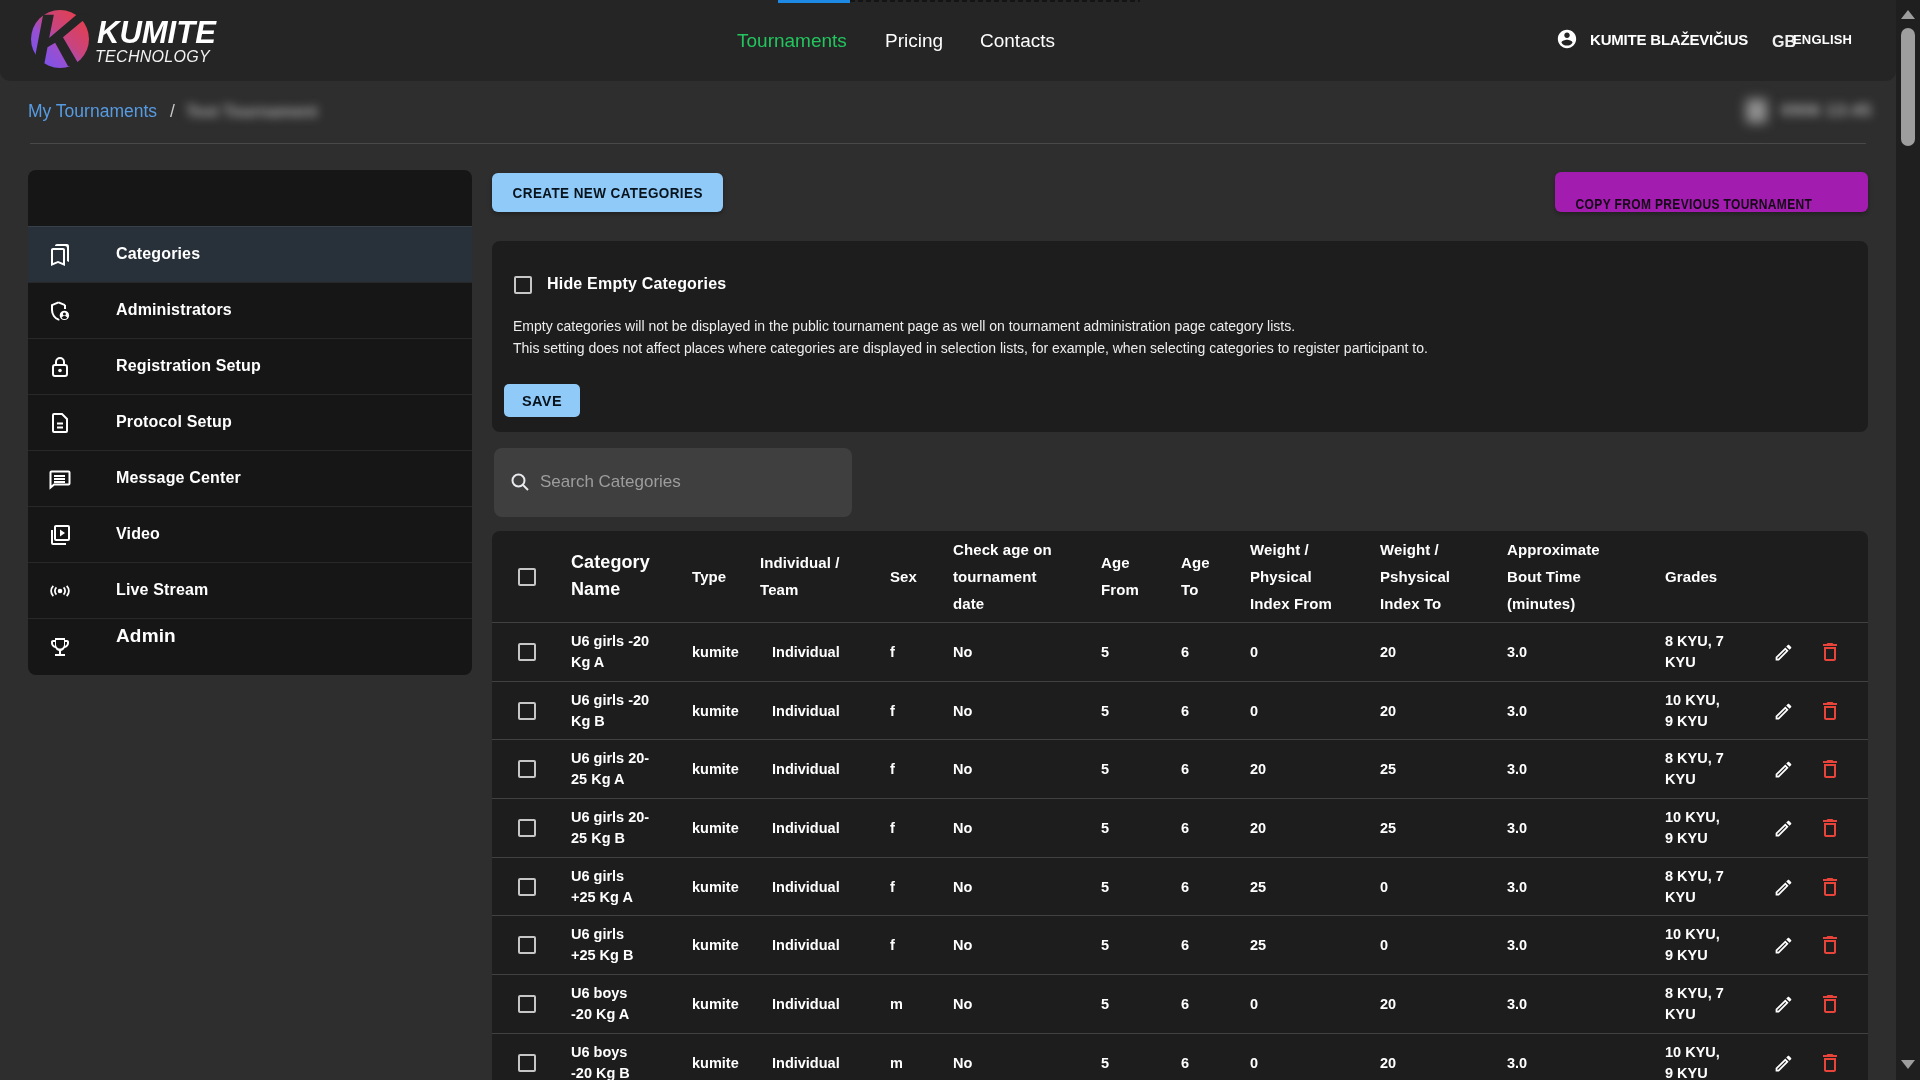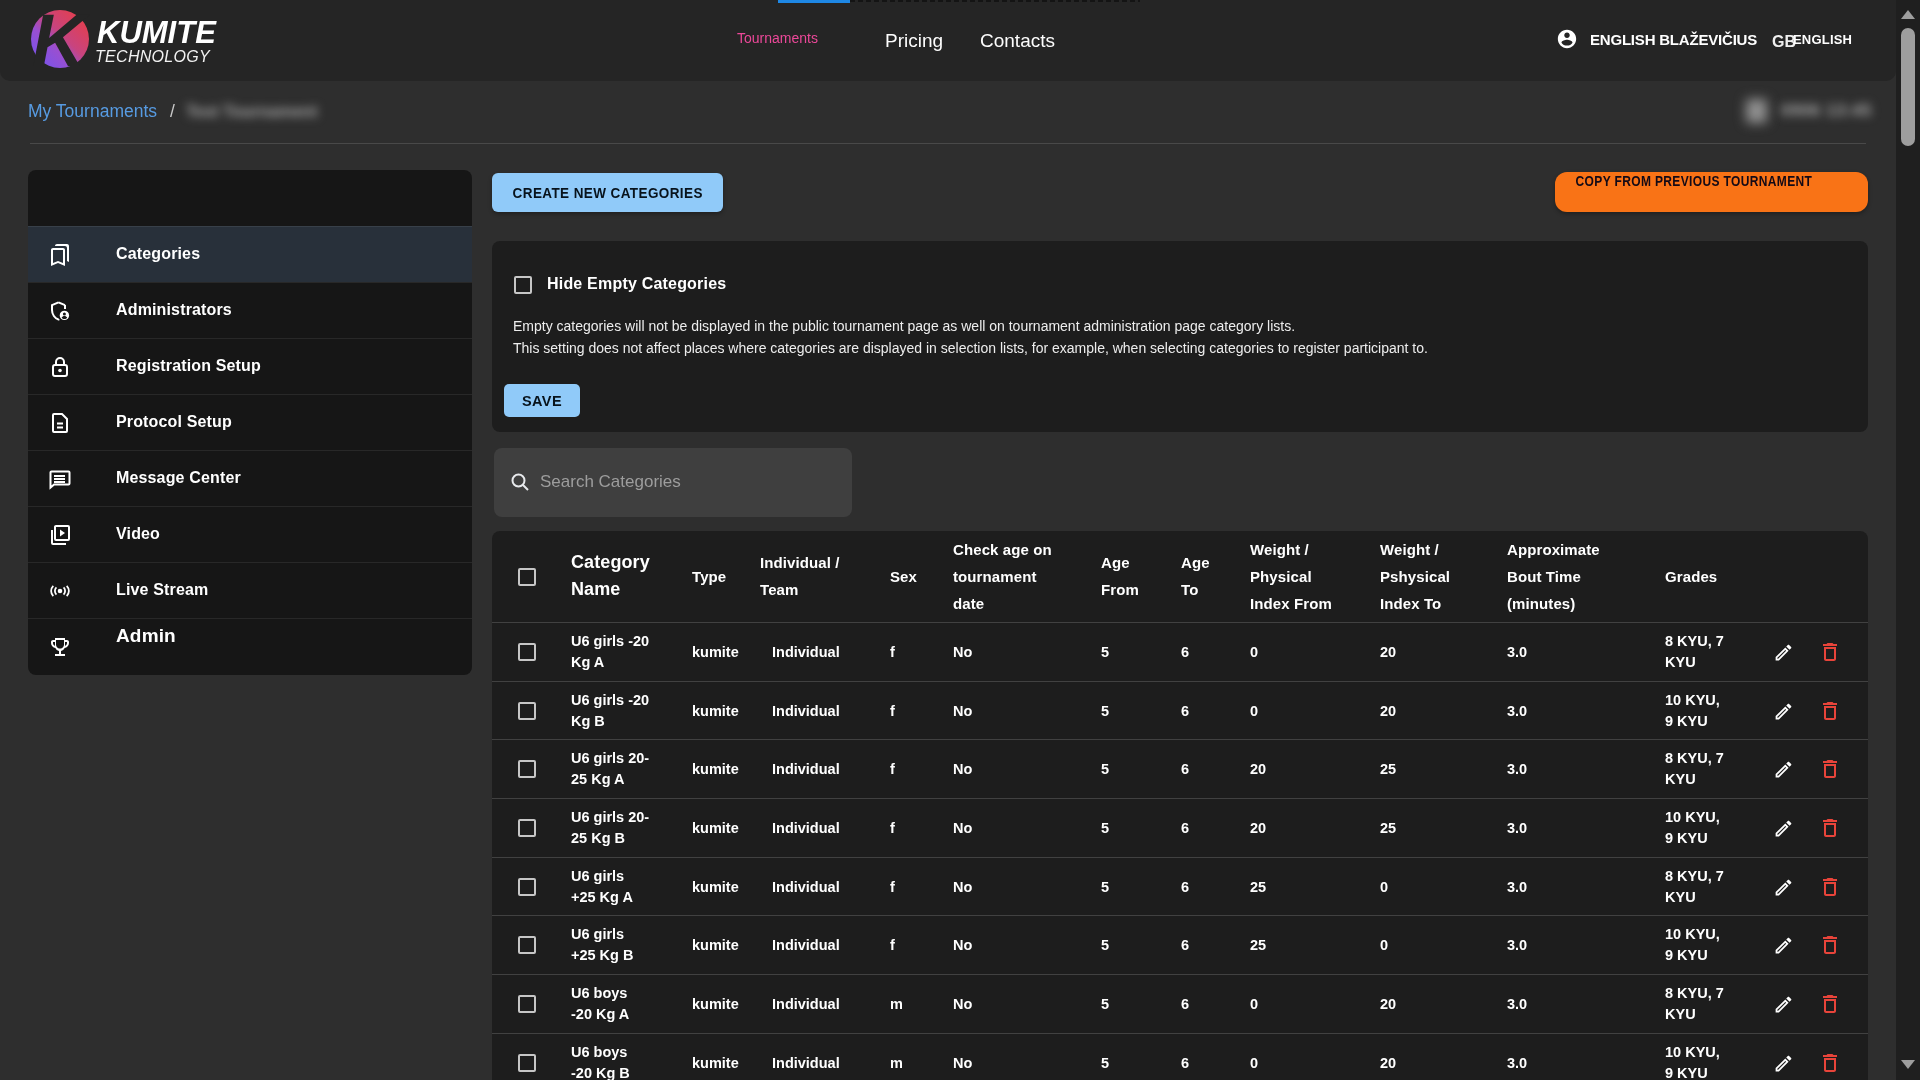--- a/index.html
+++ b/index.html
@@ -21,27 +21,27 @@
       </linearGradient>
 <clipPath id="cc">
         <circle cx="30" cy="30" r="29"></circle>
       </clipPath>
     </defs>
 <circle cx="30" cy="30" r="29" fill="url(#lg)"></circle>
 <text x="2" y="57" font-family="Liberation Sans" font-weight="bold" font-style="italic" font-size="74" fill="#252525">K</text>
 </svg>
 <div class="abs" style="left:97px;top:15px;font-size:31px;font-weight:bold;font-style:italic;color:#fff">KUMITE</div>
 <div class="abs" style="left:95px;top:48px;font-size:16px;font-style:italic;letter-spacing:0.3px;color:#f2f2f2">TECHNOLOGY</div>
-<div class="abs" style="left:737px;top:30px;font-size:14px;color:#ec4899">Tournaments</div>
+<div class="abs" style="left:737px;top:30px;font-size:19px;color:#22c55e">Tournaments</div>
 <div class="abs" style="left:885px;top:30px;font-size:19px;color:#fdfdfd">Pricing</div>
 <div class="abs" style="left:980px;top:30px;font-size:19px;color:#fdfdfd">Contacts</div>
 <svg class="abs" style="left:1556px;top:28px" width="22" height="22" viewBox="0 0 24 24">
 <path fill="#fff" d="M12 2C6.48 2 2 6.48 2 12s4.48 10 10 10 10-4.48 10-10S17.52 2 12 2zm0 3c1.66 0 3 1.34 3 3s-1.34 3-3 3-3-1.34-3-3 1.34-3 3-3zm0 14.2c-2.5 0-4.71-1.28-6-3.22.03-1.99 4-3.08 6-3.08 1.99 0 5.97 1.09 6 3.08-1.29 1.94-3.5 3.22-6 3.22z"></path>
 </svg>
-<div class="abs" style="left:1590px;top:31px;font-size:15px;font-weight:bold;letter-spacing:-0.2px">ENGLISH BLAŽEVIČIUS</div>
+<div class="abs" style="left:1590px;top:31px;font-size:15px;font-weight:bold;letter-spacing:-0.2px">KUMITE BLAŽEVIČIUS</div>
 <div class="abs" style="left:1772px;top:33px;font-size:16px;font-weight:bold;color:#efefef">GB</div>
 <div class="abs" style="left:1793px;top:31.5px;font-size:13px;font-weight:bold;letter-spacing:0.2px">ENGLISH</div>
 <div class="abs" style="left:28px;top:101px;font-size:17.5px;color:#579be2">My Tournaments</div>
 <div class="abs" style="left:170px;top:101px;font-size:17.5px;color:#c9c9c9">/</div>
 <div class="abs" style="left:186px;top:102px;font-size:16.5px;font-weight:bold;color:#a8a8a8;filter:blur(5px)">Test Tournament</div>
 <div class="abs" style="left:1746px;top:99px;width:21px;height:24px;background:#909090;border-radius:3px;filter:blur(6px)"></div>
 <div class="abs" style="left:1781px;top:101px;font-size:17px;font-weight:bold;letter-spacing:0.5px;color:#a8a8a8;filter:blur(5px)">0906 13:45</div>
 <div class="abs" style="left:30px;top:143px;width:1836px;height:1px;background:rgba(255,255,255,0.13)"></div>
 <div class="abs" style="left:28px;top:170px;width:444px;height:505px;background:#161616;border-radius:8px;overflow:hidden">
 <div class="abs" style="left:0;top:56px;width:444px;height:56px;background:#28303a;border-top:1px solid rgba(255,255,255,0.08);">
@@ -102,21 +102,21 @@
 <div class="abs" style="left:0;top:448px;width:444px;height:56px;border-top:1px solid rgba(255,255,255,0.08);">
 <svg class="abs" style="left:20px;top:16px" width="24" height="24" viewBox="0 0 24 24">
         <path fill="#fff" d="M19 5h-2V3H7v2H5c-1.1 0-2 .9-2 2v1c0 2.55 1.92 4.63 4.39 4.94.63 1.5 1.98 2.63 3.61 2.96V19H7v2h10v-2h-4v-3.1c1.63-.33 2.98-1.46 3.61-2.96C19.08 12.63 21 10.55 21 8V7c0-1.1-.9-2-2-2zM5 8V7h2v3.82C5.84 10.4 5 9.3 5 8zm10 4.26c-.72.8-1.76 1.3-2.92 1.32h-.16c-1.16-.02-2.2-.52-2.92-1.32C8.36 11.47 8 10.47 8 9.41V5h8v4.41c0 1.06-.36 2.06-1 2.85zM19 8c0 1.3-.84 2.4-2 2.82V7h2v1z"></path>
       </svg>
 <div class="abs" style="left:88px;top:6px;font-size:19px;font-weight:bold;letter-spacing:0.15px">Admin</div>
 </div>
 </div>
 <div class="abs" style="left:492px;top:173px;width:231px;height:39px;background:#90caf9;border-radius:6px;color:#08131c;font-size:15px;font-weight:bold;letter-spacing:0.45px;display:flex;align-items:center;justify-content:center;box-shadow:0 2px 4px rgba(0,0,0,0.3)">
     <span style="display:inline-block;transform:scaleX(0.9)">CREATE NEW CATEGORIES</span>
   </div>
-<div class="abs" style="left:1555px;top:172px;width:313px;height:40px;background:#f97316;border-radius:12px;color:#140a16;font-size:15px;font-weight:bold;letter-spacing:0.45px;display:flex;align-items:flex-start;justify-content:center;box-shadow:0 2px 4px rgba(0,0,0,0.3);padding-right:36px;white-space:nowrap">
+<div class="abs" style="left:1555px;top:172px;width:313px;height:40px;background:#a21caf;border-radius:6px;color:#140a16;font-size:15px;font-weight:bold;letter-spacing:0.45px;display:flex;align-items:flex-end;justify-content:center;box-shadow:0 2px 4px rgba(0,0,0,0.3);padding-right:36px;white-space:nowrap">
     <span style="display:inline-block;transform:scaleX(0.8)">COPY FROM PREVIOUS TOURNAMENT</span>
   </div>
 <div class="abs" style="left:492px;top:241px;width:1376px;height:191px;background:#1d1d1d;border-radius:8px">
 <div class="abs" style="left:22px;top:35px;width:18px;height:18px;border:2px solid rgba(255,255,255,0.75);border-radius:2px"></div>
 <div class="abs" style="left:55px;top:34px;font-size:16px;font-weight:bold;letter-spacing:0.2px">Hide Empty Categories</div>
 <div class="abs" style="left:21px;top:74px;font-size:14px;color:rgba(255,255,255,0.92);line-height:22px">Empty categories will not be displayed in the public tournament page as well on tournament administration page category lists.<br>This setting does not affect places where categories are displayed in selection lists, for example, when selecting categories to register participant to.</div>
 <div class="abs" style="left:12px;top:143px;width:76px;height:33px;background:#90caf9;border-radius:5px;color:#08131c;font-size:14.5px;font-weight:bold;letter-spacing:0.4px;display:flex;align-items:center;justify-content:center">SAVE</div>
 </div>
 <div class="abs" style="left:494px;top:448px;width:358px;height:69px;background:#3f3f3f;border-radius:8px">
 <svg class="abs" style="left:14px;top:22px" width="24" height="24" viewBox="0 0 24 24">

